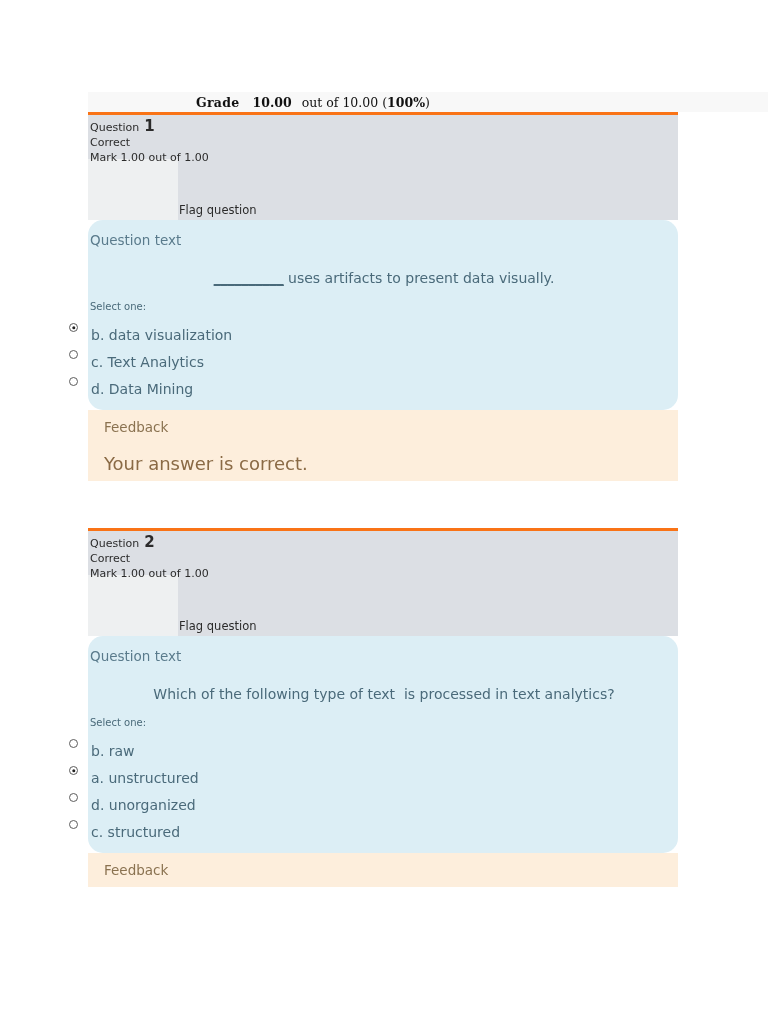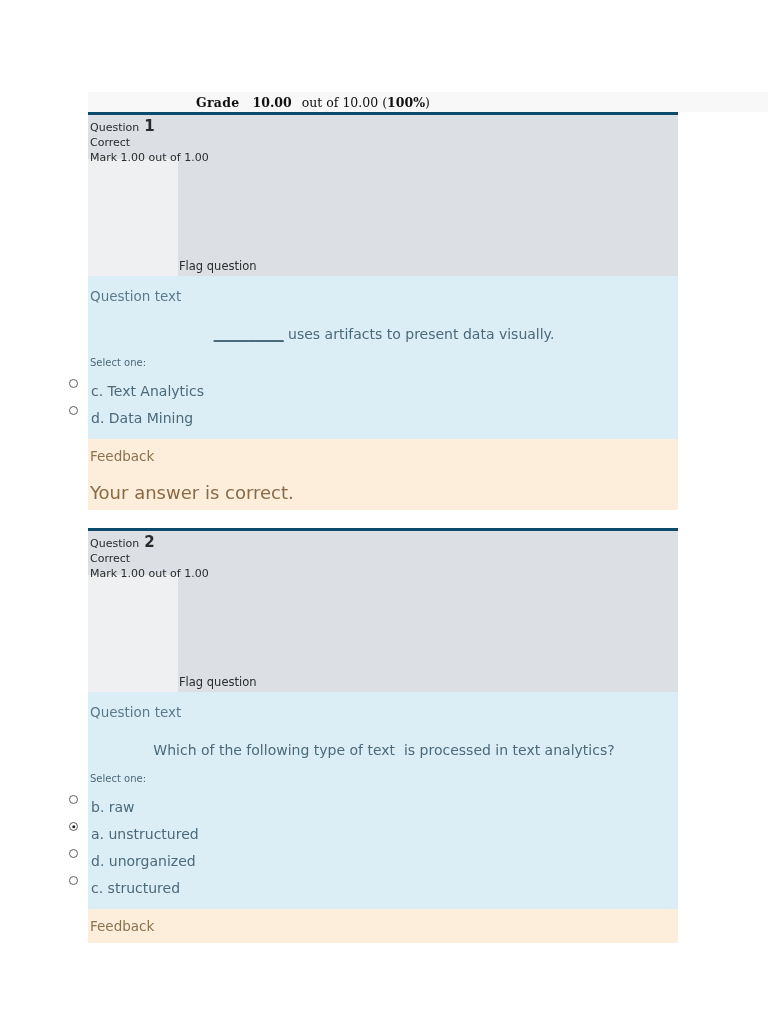--- a/index.html
+++ b/index.html
@@ -52,22 +52,22 @@
   .question {
     position: absolute;
     left: 88px;
     width: 590px;
   }
 
   
   .q-header {
     position: relative;
     background: #dcdfe4;
-    border-top: 3px solid #0c4a6e;
-    height: 164px;
+    border-top: 3px solid #f97316;
+    height: 108px;
     box-sizing: border-box;
   }
   .q-header-lightcol {
     position: absolute;
     left: 0;
     top: 44px;
     width: 90px;
     bottom: 0;
     background: #eef0f1;
   }
@@ -99,20 +99,21 @@
     bottom: 3px;
     font-size: 11.5px;
     color: #2b2b2b;
   }
 
   
   .q-body {
     background: #dceef5;
     padding: 10px 0 8px 2px;
     position: relative;
+    border-radius: 15px;
   }
   .q-body-title {
     font-size: 13.5px;
     color: #5a7b8c;
     margin: 1px 0 0 0;
     line-height: 18px;
   }
   .q-prompt {
     font-size: 14px;
     color: #4a6a7a;
@@ -177,21 +178,21 @@
   .answer-label {
     font-size: 14px;
     color: #4a6a7a;
     line-height: 18px;
     padding-left: 1px;
   }
 
   
   .q-feedback {
     background: #fdeedc;
-    padding: 8px 0 8px 2px;
+    padding: 8px 0 8px 16px;
   }
   .fb-title {
     font-size: 13.5px;
     color: #8a7250;
     line-height: 18px;
   }
   .fb-text {
     font-size: 18px;
     color: #8a6a45;
     margin-top: 19px;
@@ -228,20 +229,25 @@
   </div>
 
   <div class="q-body">
     <div class="q-body-title">Question text</div>
     <div class="q-prompt"><span class="blank">__________</span><span> uses artifacts to present data visually.</span></div>
     <div class="q-selectone">Select one:</div>
 
     <div class="answers">
       <div class="answer-row">
         <span class="radio-gap"></span>
+        <span class="radio checked"></span>
+        <span class="answer-label">b. data visualization</span>
+      </div>
+      <div class="answer-row">
+        <span class="radio-gap"></span>
         <span class="radio"></span>
         <span class="answer-label">c. Text Analytics</span>
       </div>
       <div class="answer-row">
         <span class="radio-gap"></span>
         <span class="radio"></span>
         <span class="answer-label">d. Data Mining</span>
       </div>
     </div>
   </div>

